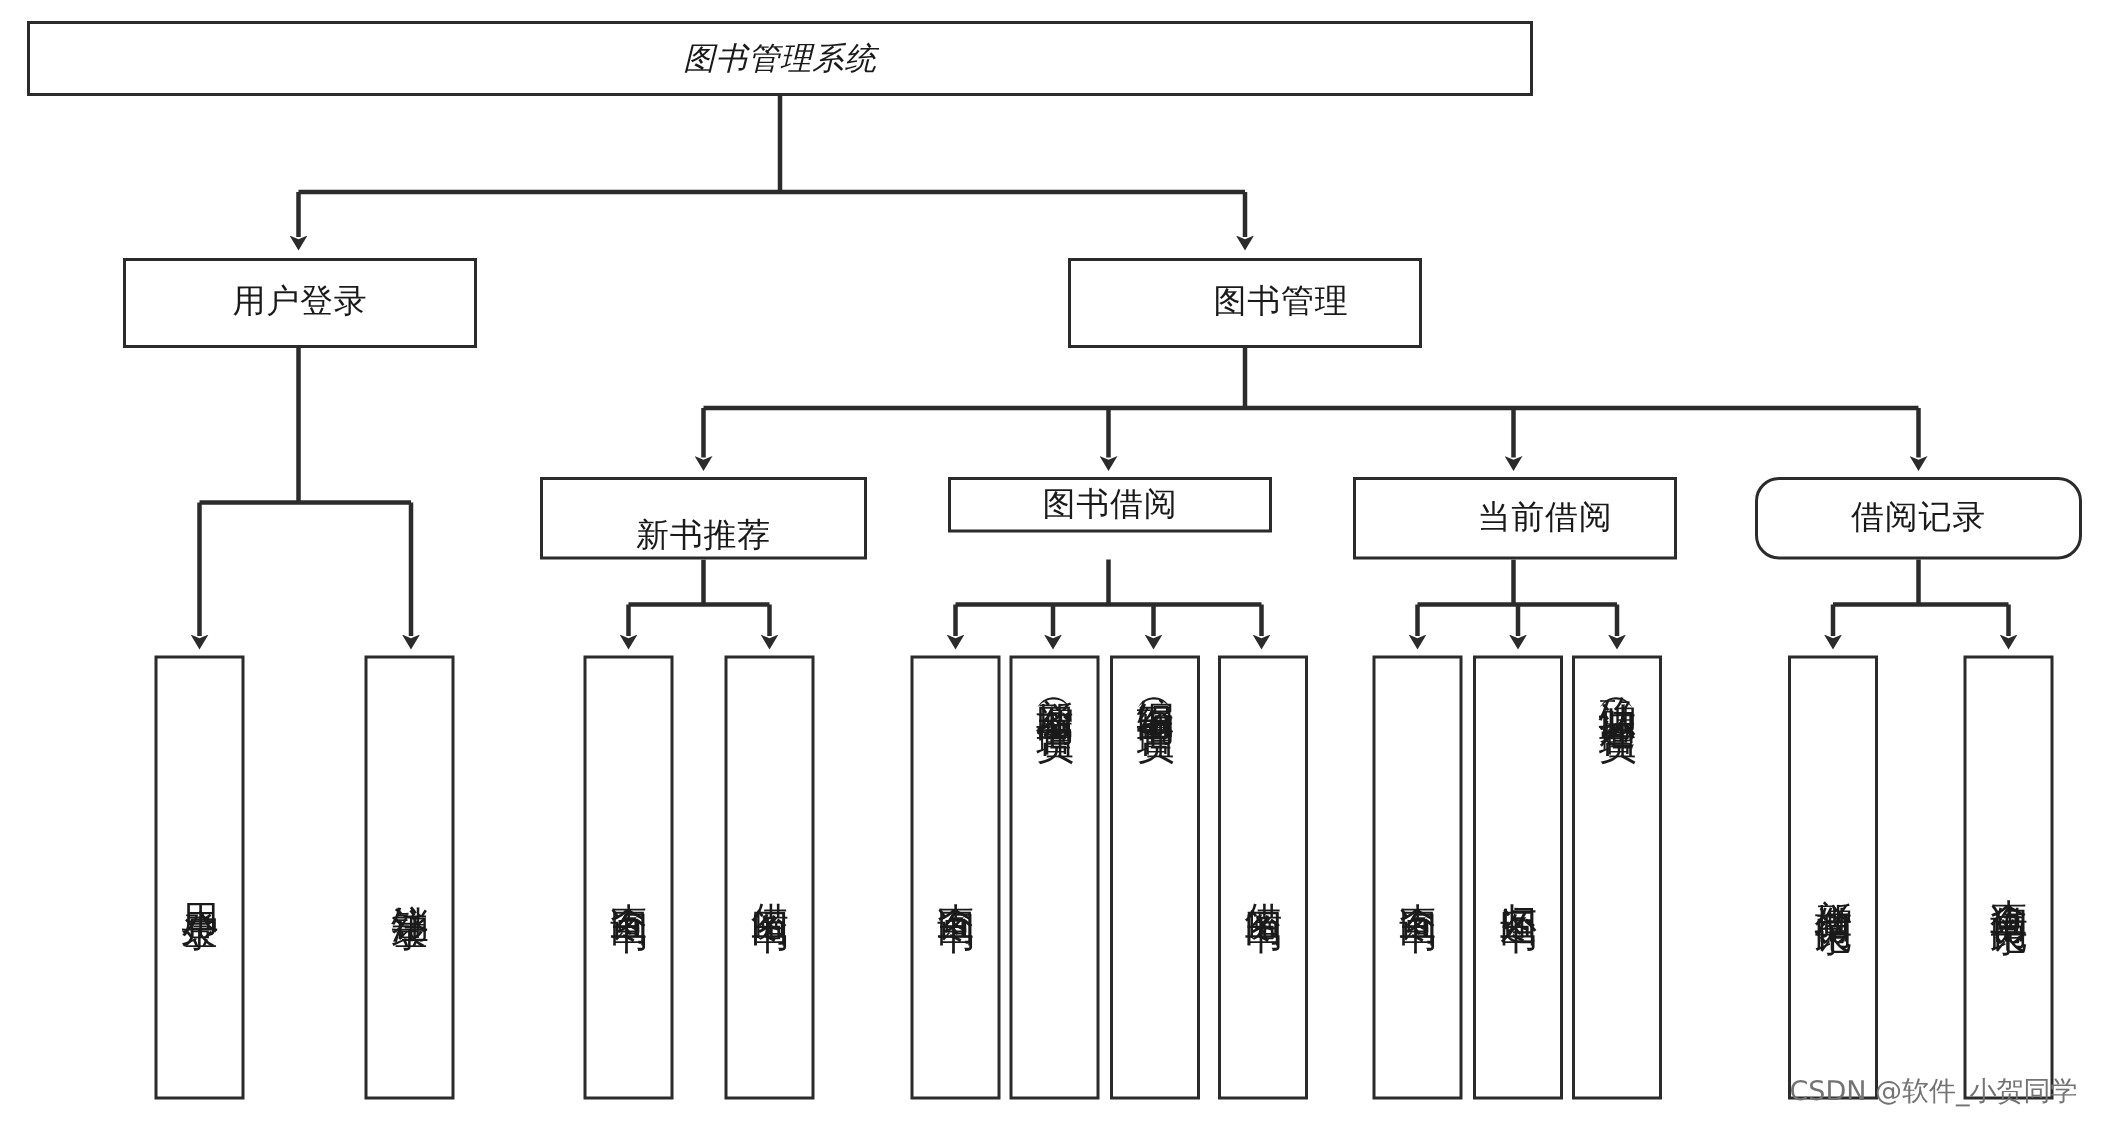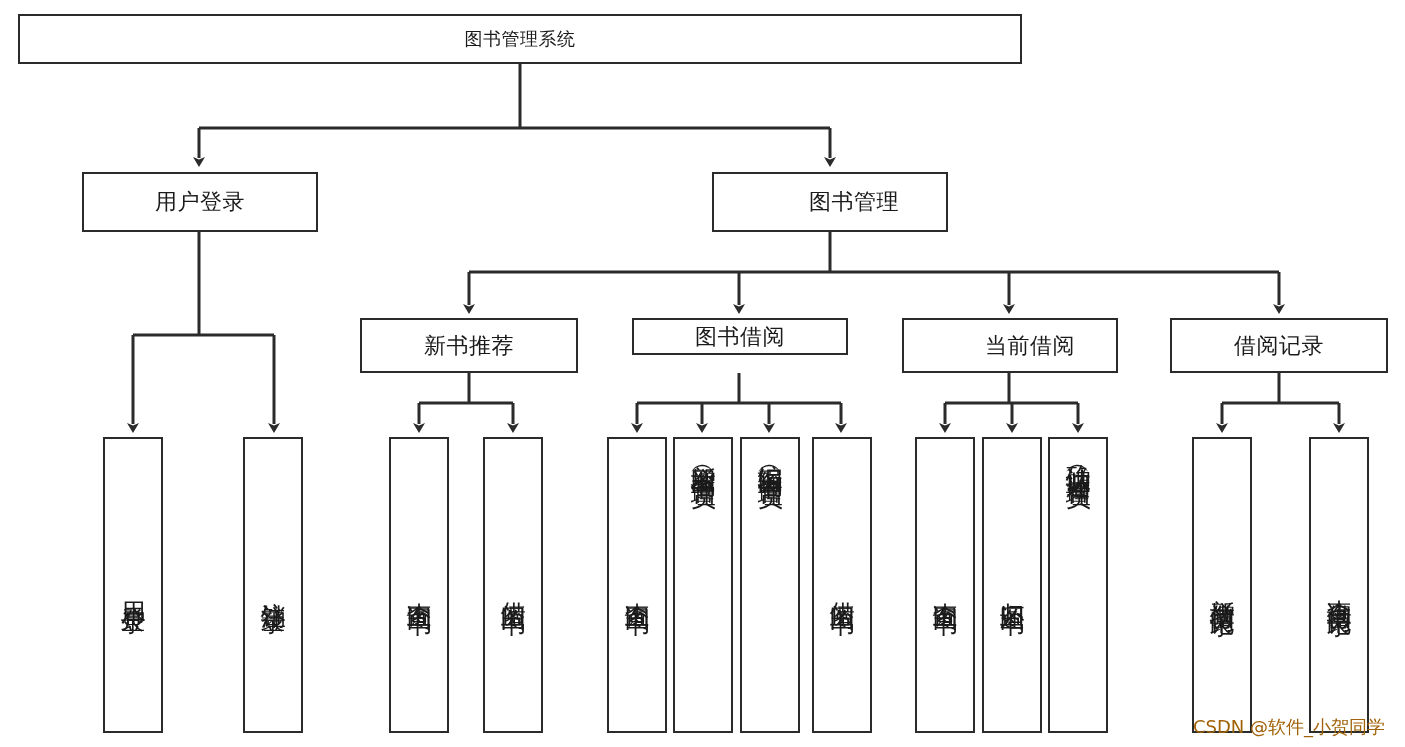--- a/index.html
+++ b/index.html
@@ -41,40 +41,40 @@
   .node .label {
     display: block;
     line-height: 1.18;
     letter-spacing: 0.5px;
   }
   
   .node.h .label {
     writing-mode: horizontal-tb;
     font-size: 22px;
   }
-  .node.root .label { font-size: 18px; }
+  .node.root .label { font-size: 21px; font-style: italic; }
   
   .node.v {
     align-items: flex-start;
     padding-top: 6px;
   }
   .node.v .label {
     writing-mode: vertical-rl;
     text-orientation: upright;
     font-size: 25px;
     line-height: 1.02;
     letter-spacing: 3px;
     white-space: nowrap;
   }
   .node.v.tall-top {
     align-items: flex-start;
   }
   .watermark {
     position: absolute;
-    color: #a16207;
+    color: #737373;
     font-size: 18px;
     white-space: nowrap;
     z-index: 5;
     font-family: "DejaVu Sans", "Liberation Sans", sans-serif;
   }
 </style>
 </head>
 <body>
 
 <div id="diagram">
@@ -135,33 +135,33 @@
   </div>
 
   <div class="node h" style="left:82px; top:172px; width:236px; height:60px;">
     <span class="label">用户登录</span>
   </div>
 
   <div class="node h" style="left:712px; top:172px; width:236px; height:60px;padding-left:48px;">
     <span class="label">图书管理</span>
   </div>
 
-  <div class="node h" style="left:360px; top:318px; width:218px; height:55px;">
+  <div class="node h" style="left:360px; top:318px; width:218px; height:55px;align-items:flex-end;">
     <span class="label">新书推荐</span>
   </div>
 
   <div class="node h" style="left:632px; top:318px; width:216px; height:37px;">
     <span class="label">图书借阅</span>
   </div>
 
   <div class="node h" style="left:902px; top:318px; width:216px; height:55px;padding-left:40px;">
     <span class="label">当前借阅</span>
   </div>
 
-  <div class="node h" style="left:1170px; top:318px; width:218px; height:55px;">
+  <div class="node h" style="left:1170px; top:318px; width:218px; height:55px;border-radius:16px;">
     <span class="label">借阅记录</span>
   </div>
 
   <div class="node v" style="left:103px; top:437px; width:60px; height:296px; align-items:center;">
     <span class="label">用户登录</span>
   </div>
 
   <div class="node v" style="left:243px; top:437px; width:60px; height:296px; align-items:center;">
     <span class="label">注销登录</span>
   </div>

